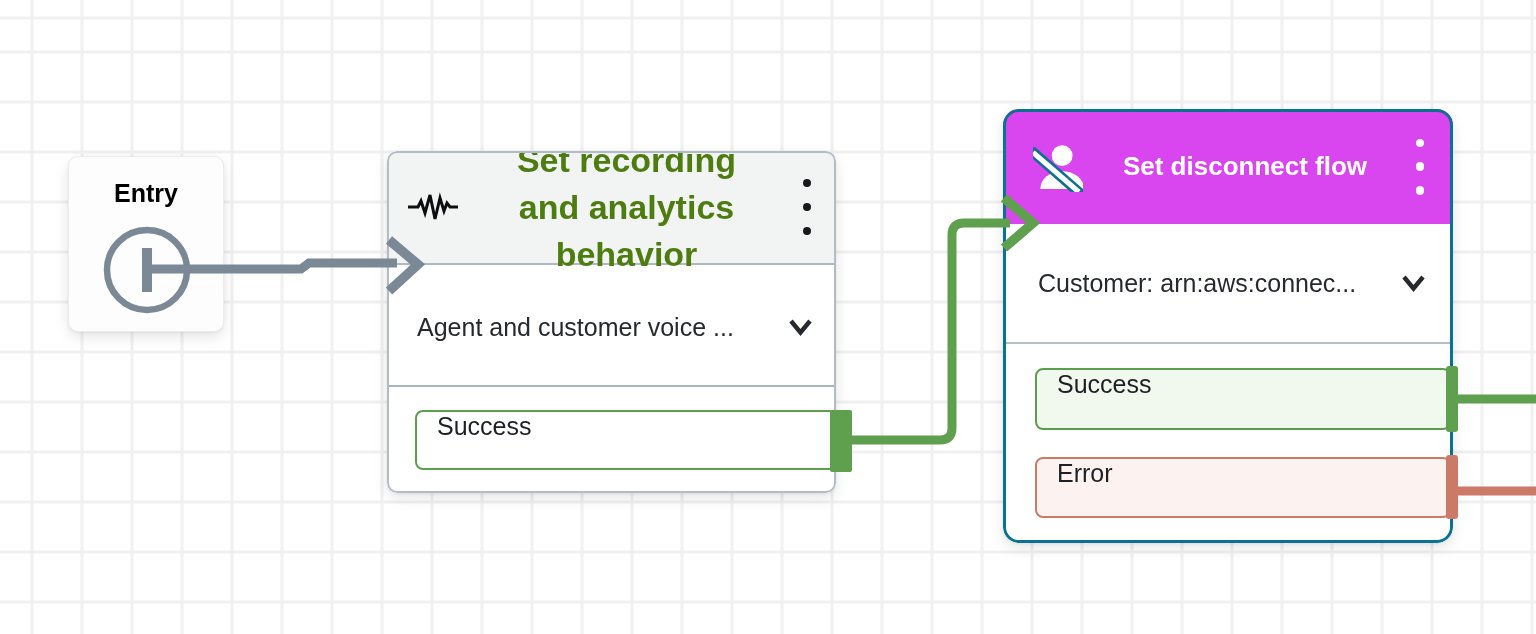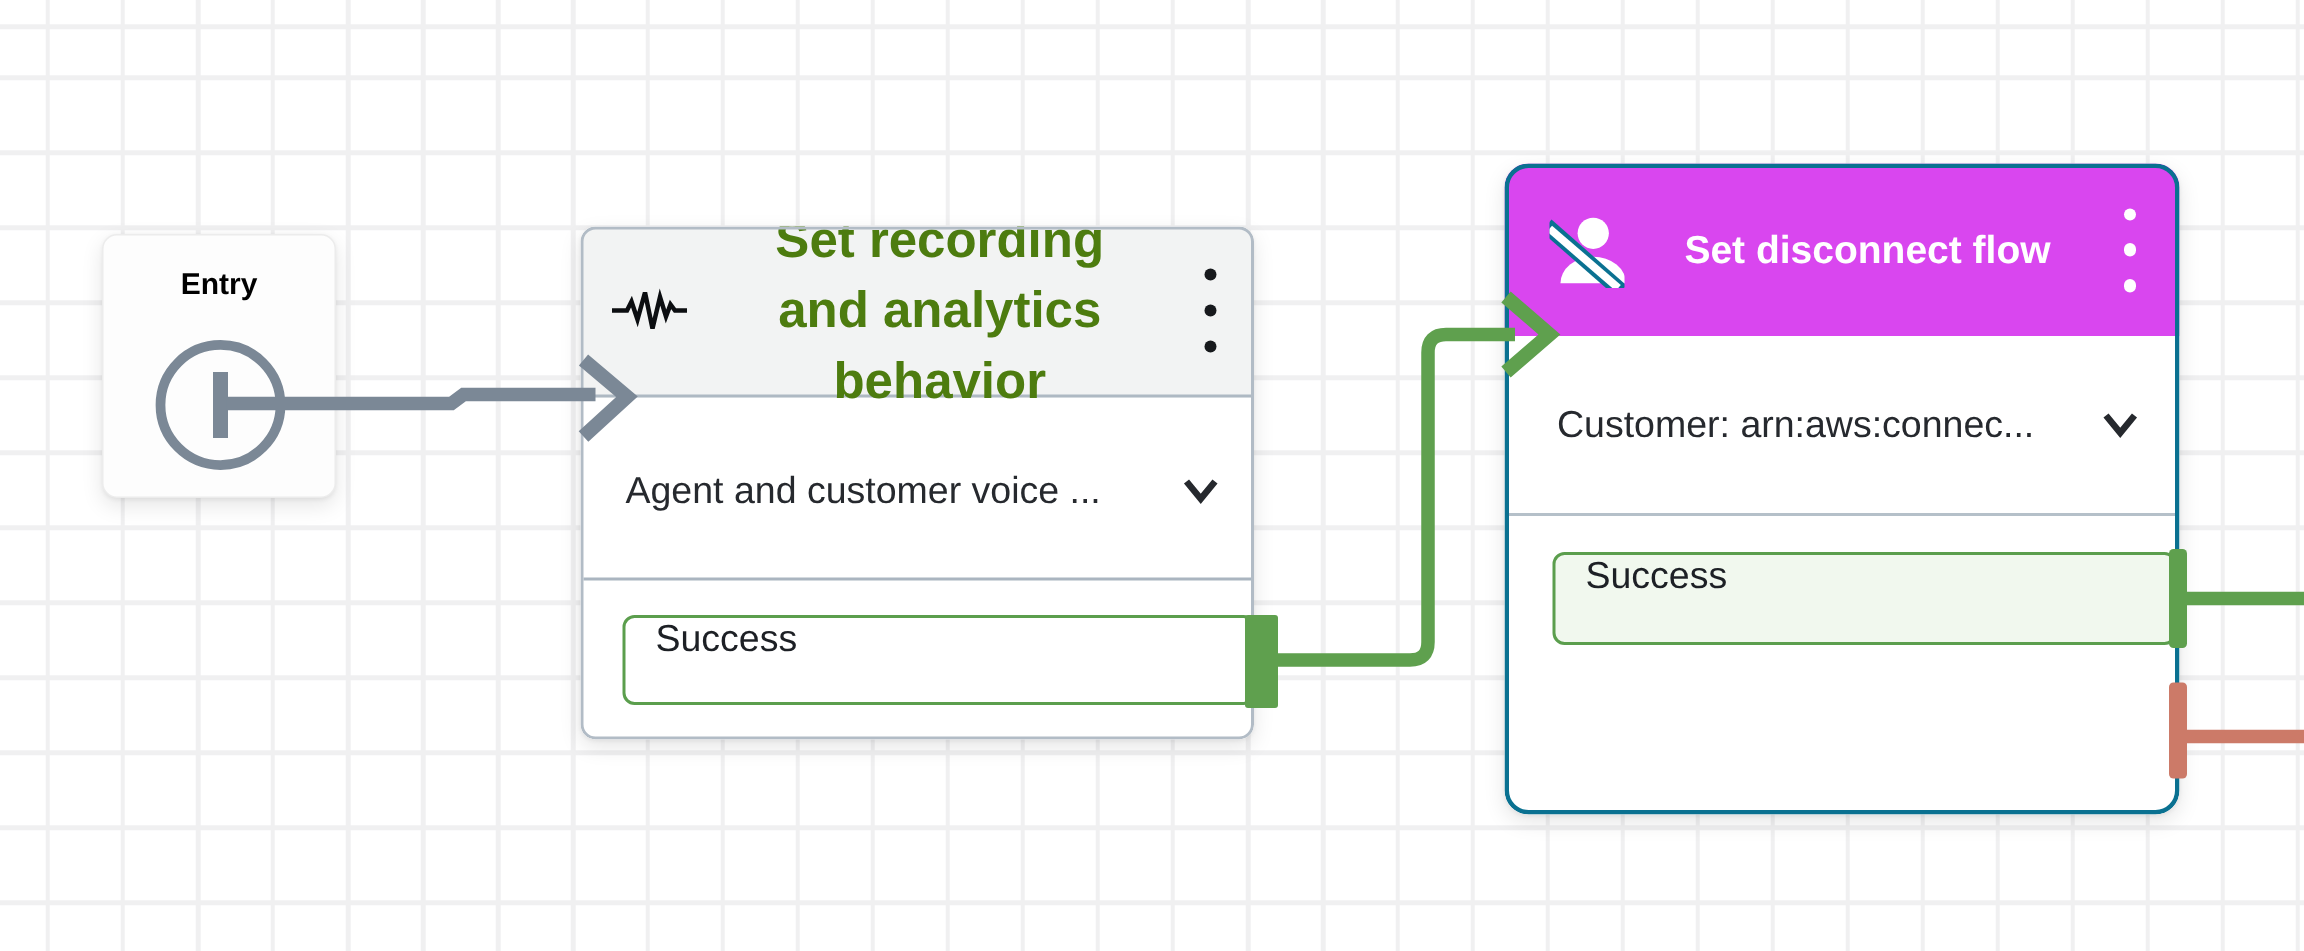--- a/index.html
+++ b/index.html
@@ -21,21 +21,21 @@
   .card {
     position: absolute;
     background: #ffffff;
     border-radius: 10px;
     box-shadow: 0 5px 14px rgba(0,0,0,0.10), 0 1px 3px rgba(0,0,0,0.06);
   }
   
   .entry-card { left: 68px; top: 156px; width: 156px; height: 176px;
     background: #fdfdfd; border: 1px solid #ececec; }
   .entry-title { position: absolute; top: 22px; left: 0; right: 0;
-    text-align: center; font-size: 20px; font-weight: bold; color: #000; }
+    text-align: center; font-size: 25px; font-weight: bold; color: #000; }
   .entry-icon { position: absolute; left: 30px; top: 65px; }
   
   .block { overflow: hidden; }
   .block::after { content: ""; position: absolute; inset: 0;
     border-radius: inherit; pointer-events: none; }
   .blk-header { position: absolute; left: 0; right: 0; top: 0;
     display: flex; align-items: center; }
   .blk-title { flex: 1; text-align: center; font-weight: bold; line-height: 47px; }
   .kebab { width: 26px; height: 56px; display: flex; flex-direction: column;
     align-items: center; justify-content: space-between; cursor: pointer; }
@@ -130,20 +130,23 @@
       <span class="dropdown-text">Customer: arn:aws:connec...</span>
       <span class="dd-spacer"></span>
       <svg width="23" height="17" viewBox="0 0 23 17">
         <polyline points="2,2 11.5,13.5 21,2" fill="none" stroke="#26292e" stroke-width="4.4"></polyline>
       </svg>
     </div>
     <div class="divider disc-divider"></div>
     <div class="output-box disc-out-success">
       <span>Success</span>
     </div>
+    <div class="output-box disc-out-error">
+      <span>Error</span>
+    </div>
   </div>
 
   <svg class="edges" width="1536" height="634" viewBox="0 0 1536 634">
 
     <g>
       <path d="M151 269 L301 269 L309 263 L397 263" fill="none" stroke="#7b8896" stroke-width="9"></path>
       <path d="M389 240 L418 264.5 L389 291" fill="none" stroke="#7b8896" stroke-width="9.5" stroke-linejoin="miter"></path>
     </g>
 
     <g>

